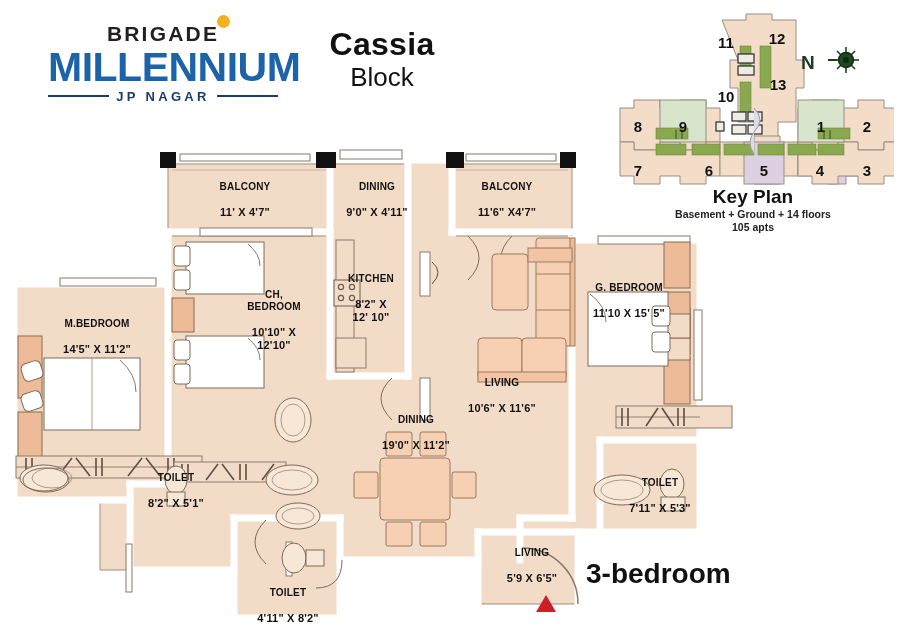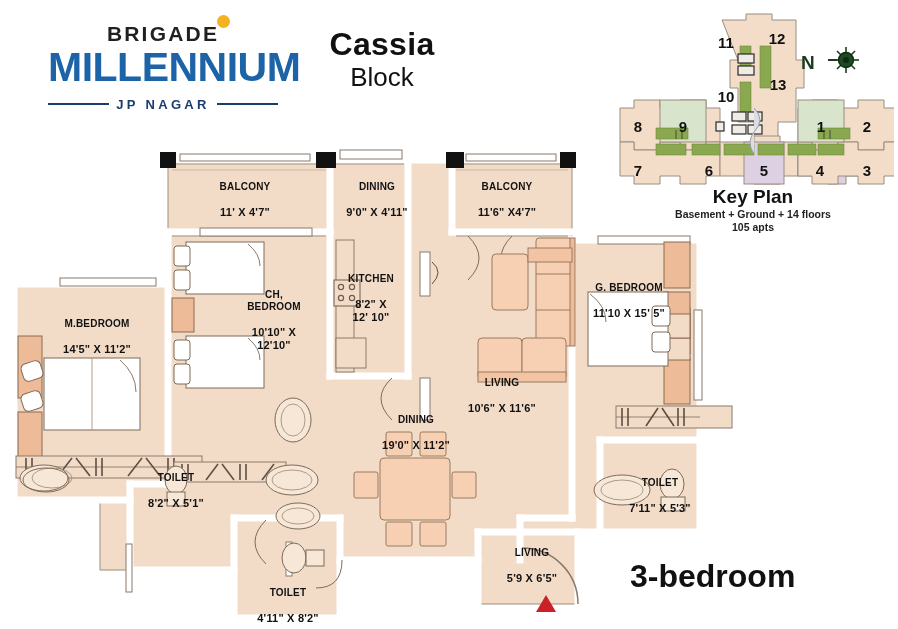--- a/index.html
+++ b/index.html
@@ -7,40 +7,40 @@
        font-family:"Liberation Sans","DejaVu Sans",sans-serif;}
 
   
   #brand{position:absolute;left:48px;top:22px;width:230px;text-align:center;}
   #brand .brigade{font-size:21px;font-weight:bold;letter-spacing:2.2px;color:#221f1f;
                   display:inline-block;position:relative;}
   #brand .dot{position:absolute;right:-11px;top:-7px;width:13px;height:13px;
               border-radius:50%;background:#f4b223;}
   #brand .millennium{font-size:41px;font-weight:bold;letter-spacing:-0.5px;color:#1d63a8;
                      line-height:0.95;margin-top:2px;}
-  #brand .jpnagar-row{display:flex;align-items:center;gap:7px;margin-top:10px;}
+  #brand .jpnagar-row{display:flex;align-items:center;gap:7px;margin-top:2px;}
   #brand .rule{height:2px;background:#1b3d6d;flex:1;}
   #brand .jpnagar{font-size:13px;font-weight:bold;letter-spacing:3.3px;color:#1b3d6d;white-space:nowrap;}
 
   
   #blocktitle{position:absolute;left:262px;top:26px;width:240px;text-align:center;color:#111;}
   #blocktitle .cassia{font-size:32px;font-weight:bold;letter-spacing:.3px;}
   #blocktitle .block{font-size:26px;font-weight:normal;margin-top:-1px;}
   #blocktitle .lux{font-size:14px;font-weight:bold;margin-top:3px;}
 
   
   #keyplan{position:absolute;left:612px;top:8px;width:282px;height:230px;}
   #kpcap{position:absolute;left:612px;top:186px;width:282px;text-align:center;}
   #kpcap .kp{font-size:19px;font-weight:bold;color:#111;}
   #kpcap .kl{font-size:10.5px;font-weight:bold;color:#222;line-height:1.25;}
   .compass-n{position:absolute;left:801px;top:52px;font-size:19px;font-weight:bold;color:#1d3b1d;}
 
   
   #footer{position:absolute;left:586px;top:560px;width:300px;}
-  #footer .bigt{font-size:32px;font-weight:bold;color:#111;line-height:1;margin-left:44px;}
+  #footer .bigt{font-size:28px;font-weight:bold;color:#111;line-height:1;}
   #footer .subt{font-size:19px;font-weight:bold;color:#111;margin-top:4px;}
 
   
   #plan{position:absolute;left:0;top:140px;width:790px;height:489px;}
 
   
   .rlabel{position:absolute;text-align:center;color:#111;font-weight:bold;
           font-size:11px;line-height:1.18;letter-spacing:.2px;white-space:pre-line;}
   .rlabel .nm{display:block;font-size:10px;}
   .rlabel .dm{display:block;font-size:11px;}

